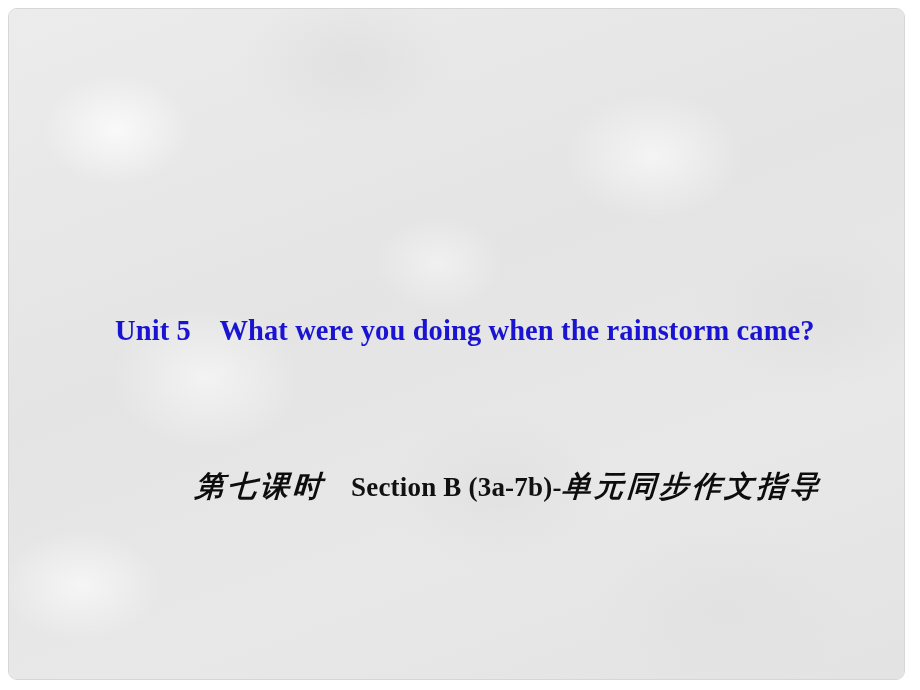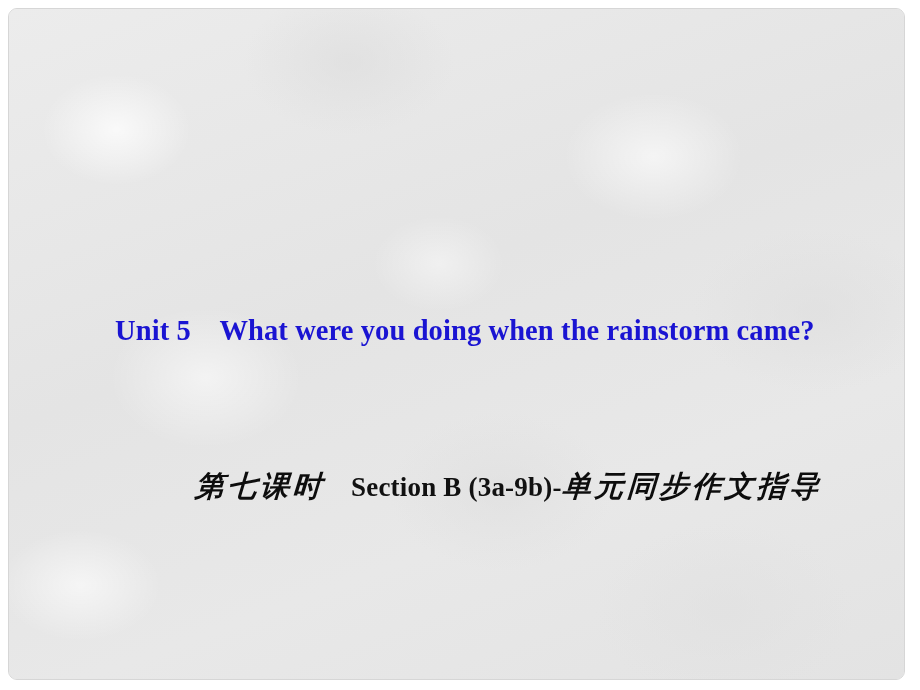--- a/index.html
+++ b/index.html
@@ -119,19 +119,19 @@
 <div id="slide-root">
 
   <div class="slide-surface">
     <div class="slide-texture"></div>
 
     <div class="title-block">
 
       <div class="title-line-1">Unit 5　What were you doing when the rainstorm came?</div>
 
       <div class="title-line-2">
-        <span class="brush">第七课时</span><span class="wide-gap"></span><span class="latin-run">Section B (3a-9b)-</span><span class="brush">单元同步作文指导</span>
+        <span class="brush">第七课时</span><span class="wide-gap"></span><span class="latin-run">Section B (3a-7b)-</span><span class="brush">单元同步作文指导</span>
       </div>
 
     </div>
   </div>
 
 </div>
 
 </body></html>

